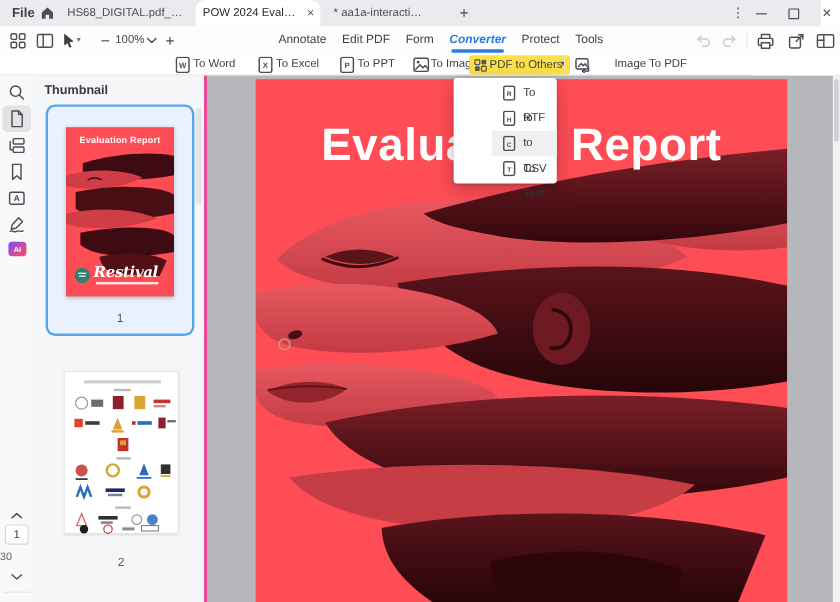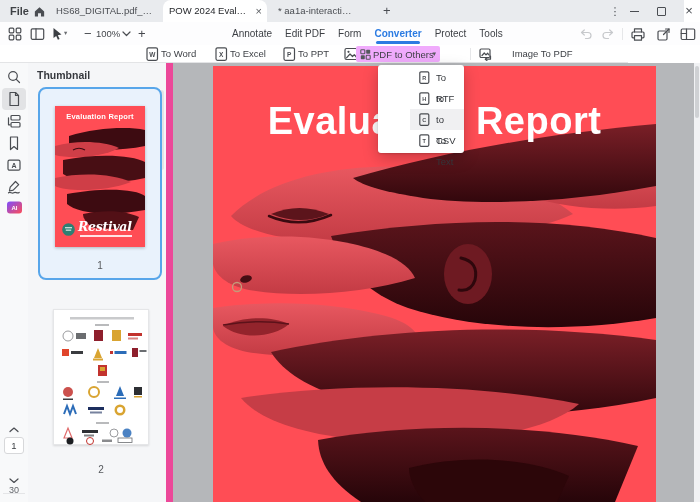--- a/index.html
+++ b/index.html
@@ -28,52 +28,52 @@
   .wc-max   { left:657px; top:7px; width:9px; height:9px; border:1.3px solid #4a4d52; border-radius:1px; }
   .wc-close { left:681px; font-size:13px; }
 
   
   .menubar { position:absolute; left:0; top:22px; width:700px; height:23px; background:#fdfdfe; }
   .mb-ic { position:absolute; top:5px; }
   .zoom-txt { position:absolute; top:0; line-height:23px; font-size:13px; color:#44474c; }
   .zoom-level { position:absolute; left:96px; top:0; line-height:23px; font-size:9.5px; color:#44474c; }
   .menu-row { position:absolute; left:232px; top:0; height:23px; display:flex; gap:13px; align-items:center; }
   .mi { font-size:10px; color:#3c3f44; position:relative; }
-  .mi.active { color:#2b7be2; font-weight:700; }
+  .mi.active { color:#2b7be2; font-weight:700;font-style:italic; }
   .mi.active .mi-underline { position:absolute; left:2px; right:2px; bottom:-5px; height:3px; border-radius:2px; background:#2b7be2; }
   .mb-div { position:absolute; top:6px; width:1px; height:12px; background:#e6e7e9; }
 
   
   .toolbar { position:absolute; left:0; top:45px; width:628px; height:18px; background:#fff; border-bottom:1px solid #e3e4e6; }
   .tb-ic { position:absolute; top:2px; }
   .tb-label { position:absolute; top:0; line-height:17px; font-size:9.5px; color:#3c3f44; white-space:nowrap; }
-  .pdf-others-btn { position:absolute; left:356px; top:1px; width:84px; height:16px; background:#f0abfc; border-radius:2px; }
+  .pdf-others-btn { position:absolute; left:391px; top:1px; width:84px; height:16px; background:#fde047; border-radius:2px; }
   .pdf-others-btn .tb-label { left:17px; }
   .pdf-others-btn .caret { position:absolute; right:4px; top:0; line-height:16px; font-size:7px; color:#55585c; }
   .tb-div { position:absolute; left:470px; top:3px; width:1px; height:12px; background:#e6e7e9; }
 
   
   .dropdown { position:absolute; left:378px; top:65px; width:86px; background:#ffffff; border-radius:3px;
               box-shadow:0 1px 2px rgba(0,0,0,.14), 0 5px 16px rgba(0,0,0,.22); padding:2px 0; z-index:60; }
   .dd-item { position:relative; height:21px; line-height:21px; padding-left:26px; font-size:9.5px; color:#33363b;margin-left:32px; }
   .dd-item.hl { background:#f0f0f2; }
   .dd-item svg { position:absolute; left:9px; top:4px; }
 
   
   .content { position:absolute; left:0; top:63px; width:700px; height:439px; }
 
   .iconstrip { position:absolute; left:0; top:0; width:28px; height:439px; background:#f8f9fa; }
   .is-ic { position:absolute; left:6px; }
   .is-sel { position:absolute; left:2px; top:25px; width:24px; height:22px; border-radius:4px; background:#e2e3e5; }
   .nav-box { position:absolute; left:4px; top:374px; width:20px; height:17px; background:#fff; border:1px solid #d7d8da;
              border-radius:3px; font-size:9.5px; color:#3c3f44; text-align:center; line-height:15px; }
-  .nav-total { position:absolute; left:0; top:422px; width:28px; text-align:center; font-size:9px; color:#64676c; }
+  .nav-total { position:absolute; left:0; top:396px; width:28px; font-size:9px; color:#64676c; }
   .nav-div { position:absolute; left:3px; top:430px; width:22px; height:1px; background:#e4e5e7; }
 
-  .thumbpanel { position:absolute; left:28px; top:0; width:145px; height:439px; background:#f5f6f8; border-right:7px solid #ec4899; }
+  .thumbpanel { position:absolute; left:28px; top:0; width:145px; height:439px; background:#f5f6f8; border-right:3px solid #ec4899; }
   .tp-title { position:absolute; left:9px; top:6px; font-size:10.5px; font-weight:700; color:#36393e; }
   .tp-scroll { position:absolute; right:2px; top:27px; width:5px; height:80px; border-radius:3px; background:#e3e4e6; }
 
   .thumb1 { position:absolute; left:10px; top:24px; width:124px; height:193px; border:2px solid #58a6ea;
             border-radius:8px; background:#e9f2fc; }
   .cover { position:absolute; left:15px; top:17px; width:90px; height:141px; background:#ff4d55; overflow:hidden;
            box-shadow:0 1px 3px rgba(0,0,0,.25); }
   .cover-title { position:absolute; left:0; top:6px; width:100%; text-align:center; font-size:7.5px; font-weight:700;
                  color:#fff; letter-spacing:.2px; }
   .restival-row { position:absolute; left:7px; bottom:9px; height:16px; }

